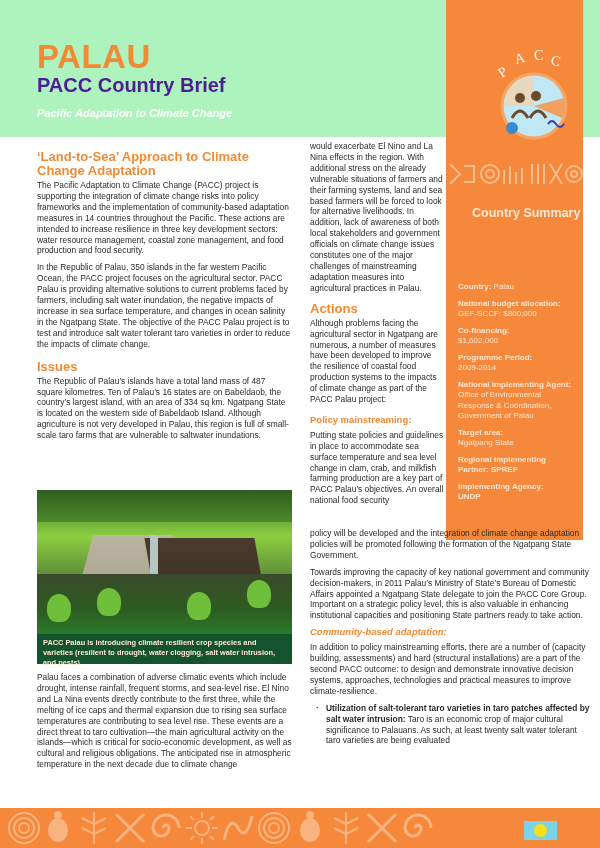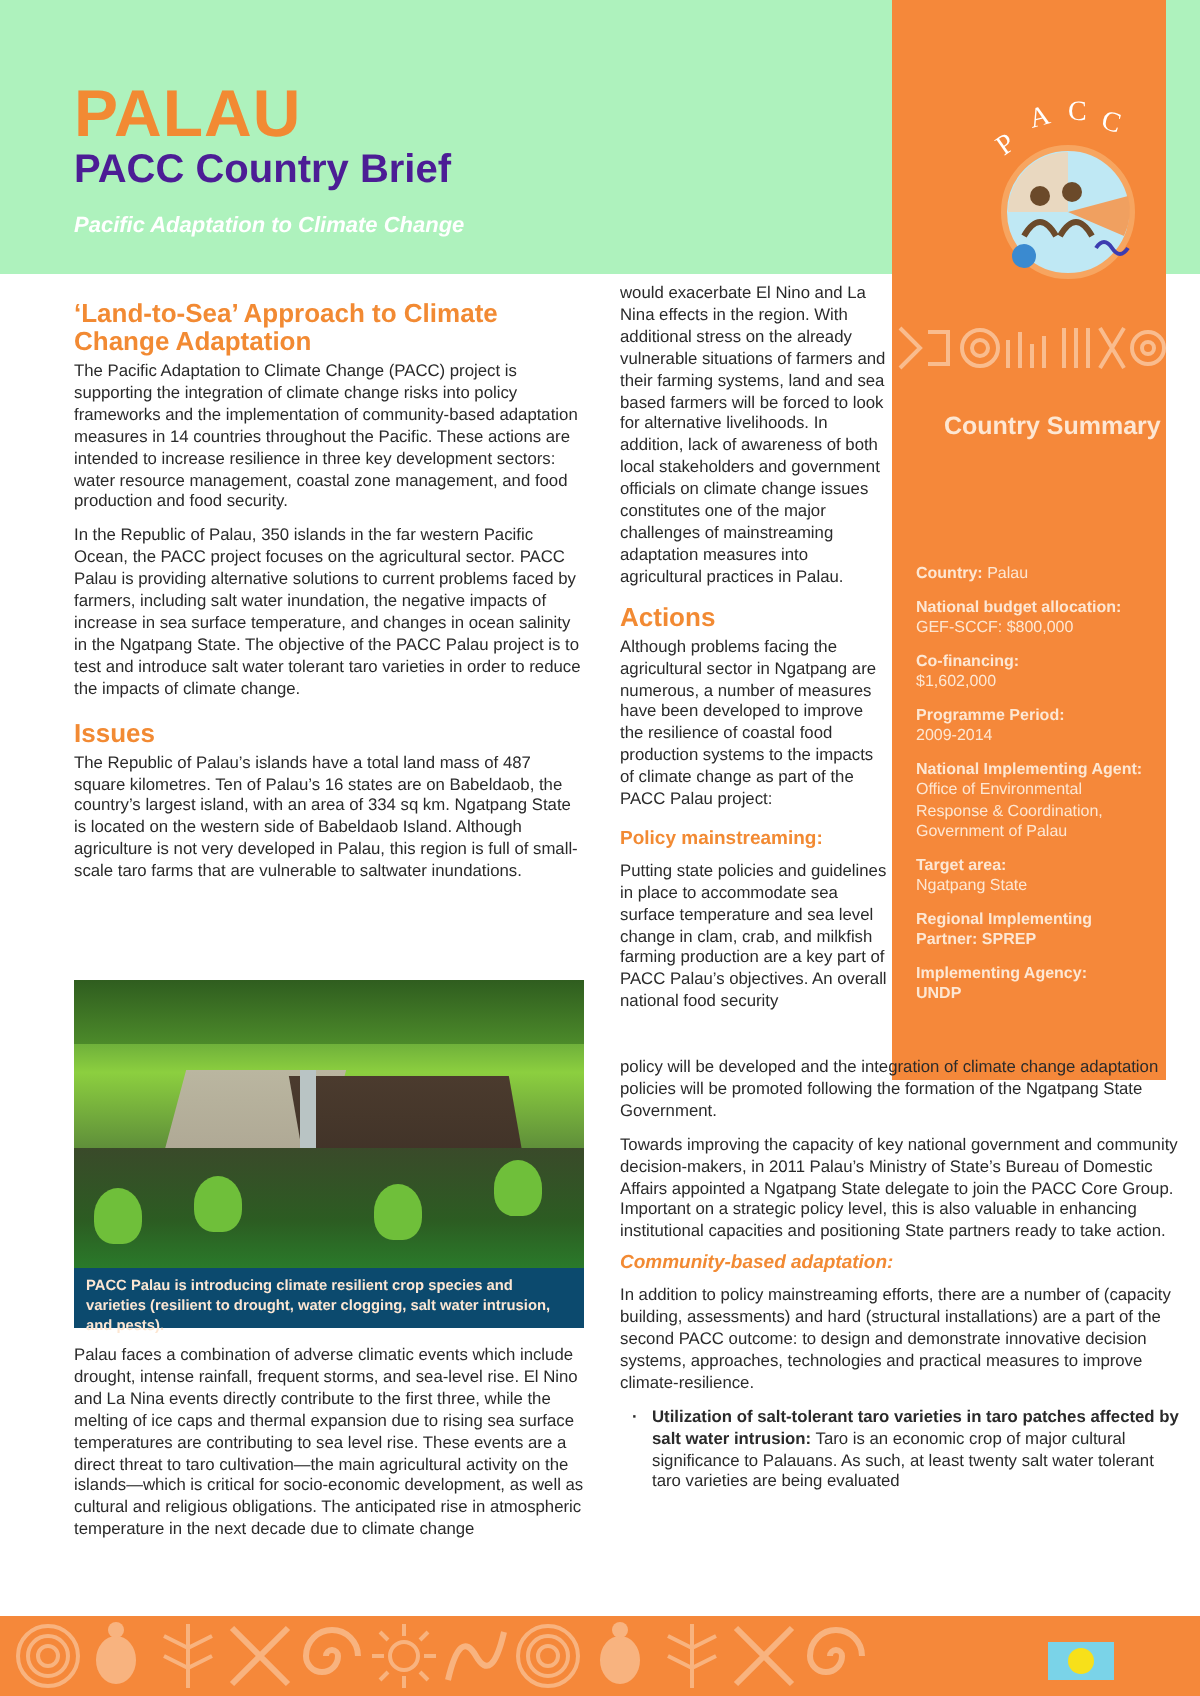--- a/index.html
+++ b/index.html
@@ -22,21 +22,21 @@
   h3.sub { font-size:9.5px; font-weight:bold; color:#f28a33; margin-bottom:4px; }
   p { margin-bottom:6px; }
 
   .photo { position:absolute; left:37px; top:490px; width:255px; height:84px; overflow:hidden; background:linear-gradient(180deg,#3f7a2a 0%,#6aab3a 35%,#8ccf3f 55%,#5f8f3a 100%); }
   .photo .bed1 { position:absolute; left:40px; top:45px; width:80px; height:120px; background:linear-gradient(180deg,#bab6a0,#9a8e7f); transform:skewX(-15deg); }
   .photo .bed2 { position:absolute; left:118px; top:48px; width:110px; height:120px; background:linear-gradient(180deg,#4b3b2e,#2d231c); transform:skewX(10deg); }
   .photo .ditch { position:absolute; left:113px; top:45px; width:8px; height:120px; background:#b9c4c4; }
   .photo .trees { position:absolute; left:0; top:0; width:255px; height:32px; background:linear-gradient(180deg,#2f5d1f,#4c8a2a); }
   .photo2 { position:absolute; left:37px; top:574px; width:255px; height:60px; overflow:hidden; background:linear-gradient(180deg,#3a4a2a,#2c5c22 60%,#2a7a2a); }
   .photo2 .leaf { position:absolute; width:24px; height:28px; background:#6fbf3a; border-radius:50% 50% 40% 40%; }
-  .caption { position:absolute; left:37px; top:634px; width:255px; height:30px; background:#0c4a6e; color:#fde7d3; font-size:7.4px; font-weight:bold; line-height:10px; padding:4px 6px; }
+  .caption { position:absolute; left:37px; top:634px; width:255px; height:30px; background:#14532d; color:#fde7d3; font-size:7.4px; font-weight:bold; line-height:10px; padding:4px 6px; }
   .col-left-bottom { position:absolute; left:37px; top:672px; width:262px; font-size:8.4px; line-height:10.9px; }
 
   .col-mid { position:absolute; left:310px; top:141px; width:135px; font-size:8.4px; line-height:10.9px; }
   .col-wide { position:absolute; left:310px; top:528px; width:280px; font-size:8.4px; line-height:10.9px; }
   ul.bullets { list-style:none; padding-left:10px; }
   ul.bullets li { position:relative; padding-left:6px; }
   ul.bullets li::before { content:"·"; position:absolute; left:-4px; top:0; font-weight:bold; }
 
   .footer { position:absolute; left:0; top:808px; width:600px; height:40px; background:#f5883a; overflow:hidden; }
   .motif { position:absolute; top:2px; width:36px; height:36px; opacity:0.45; }

